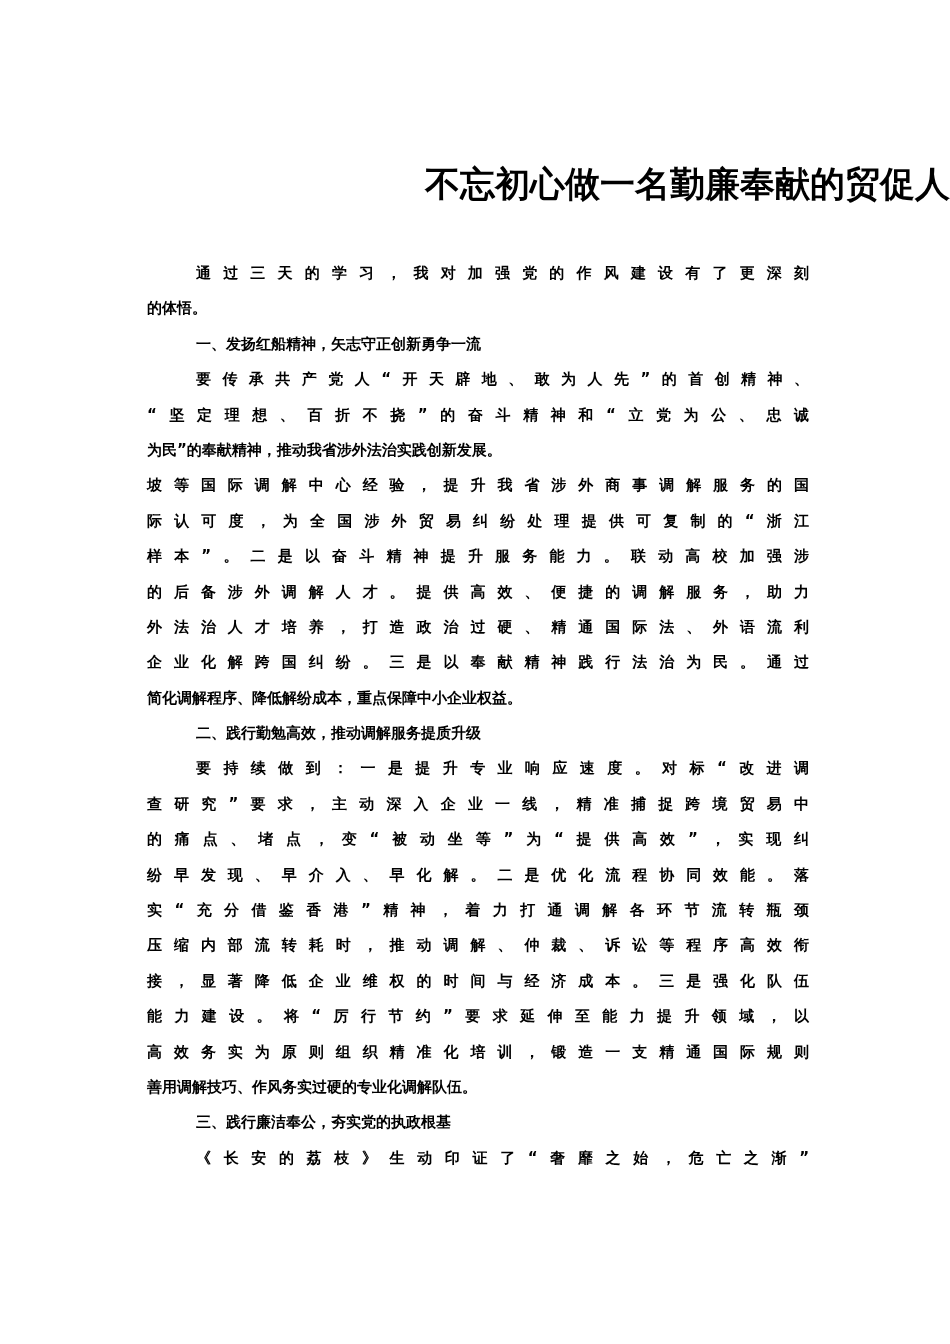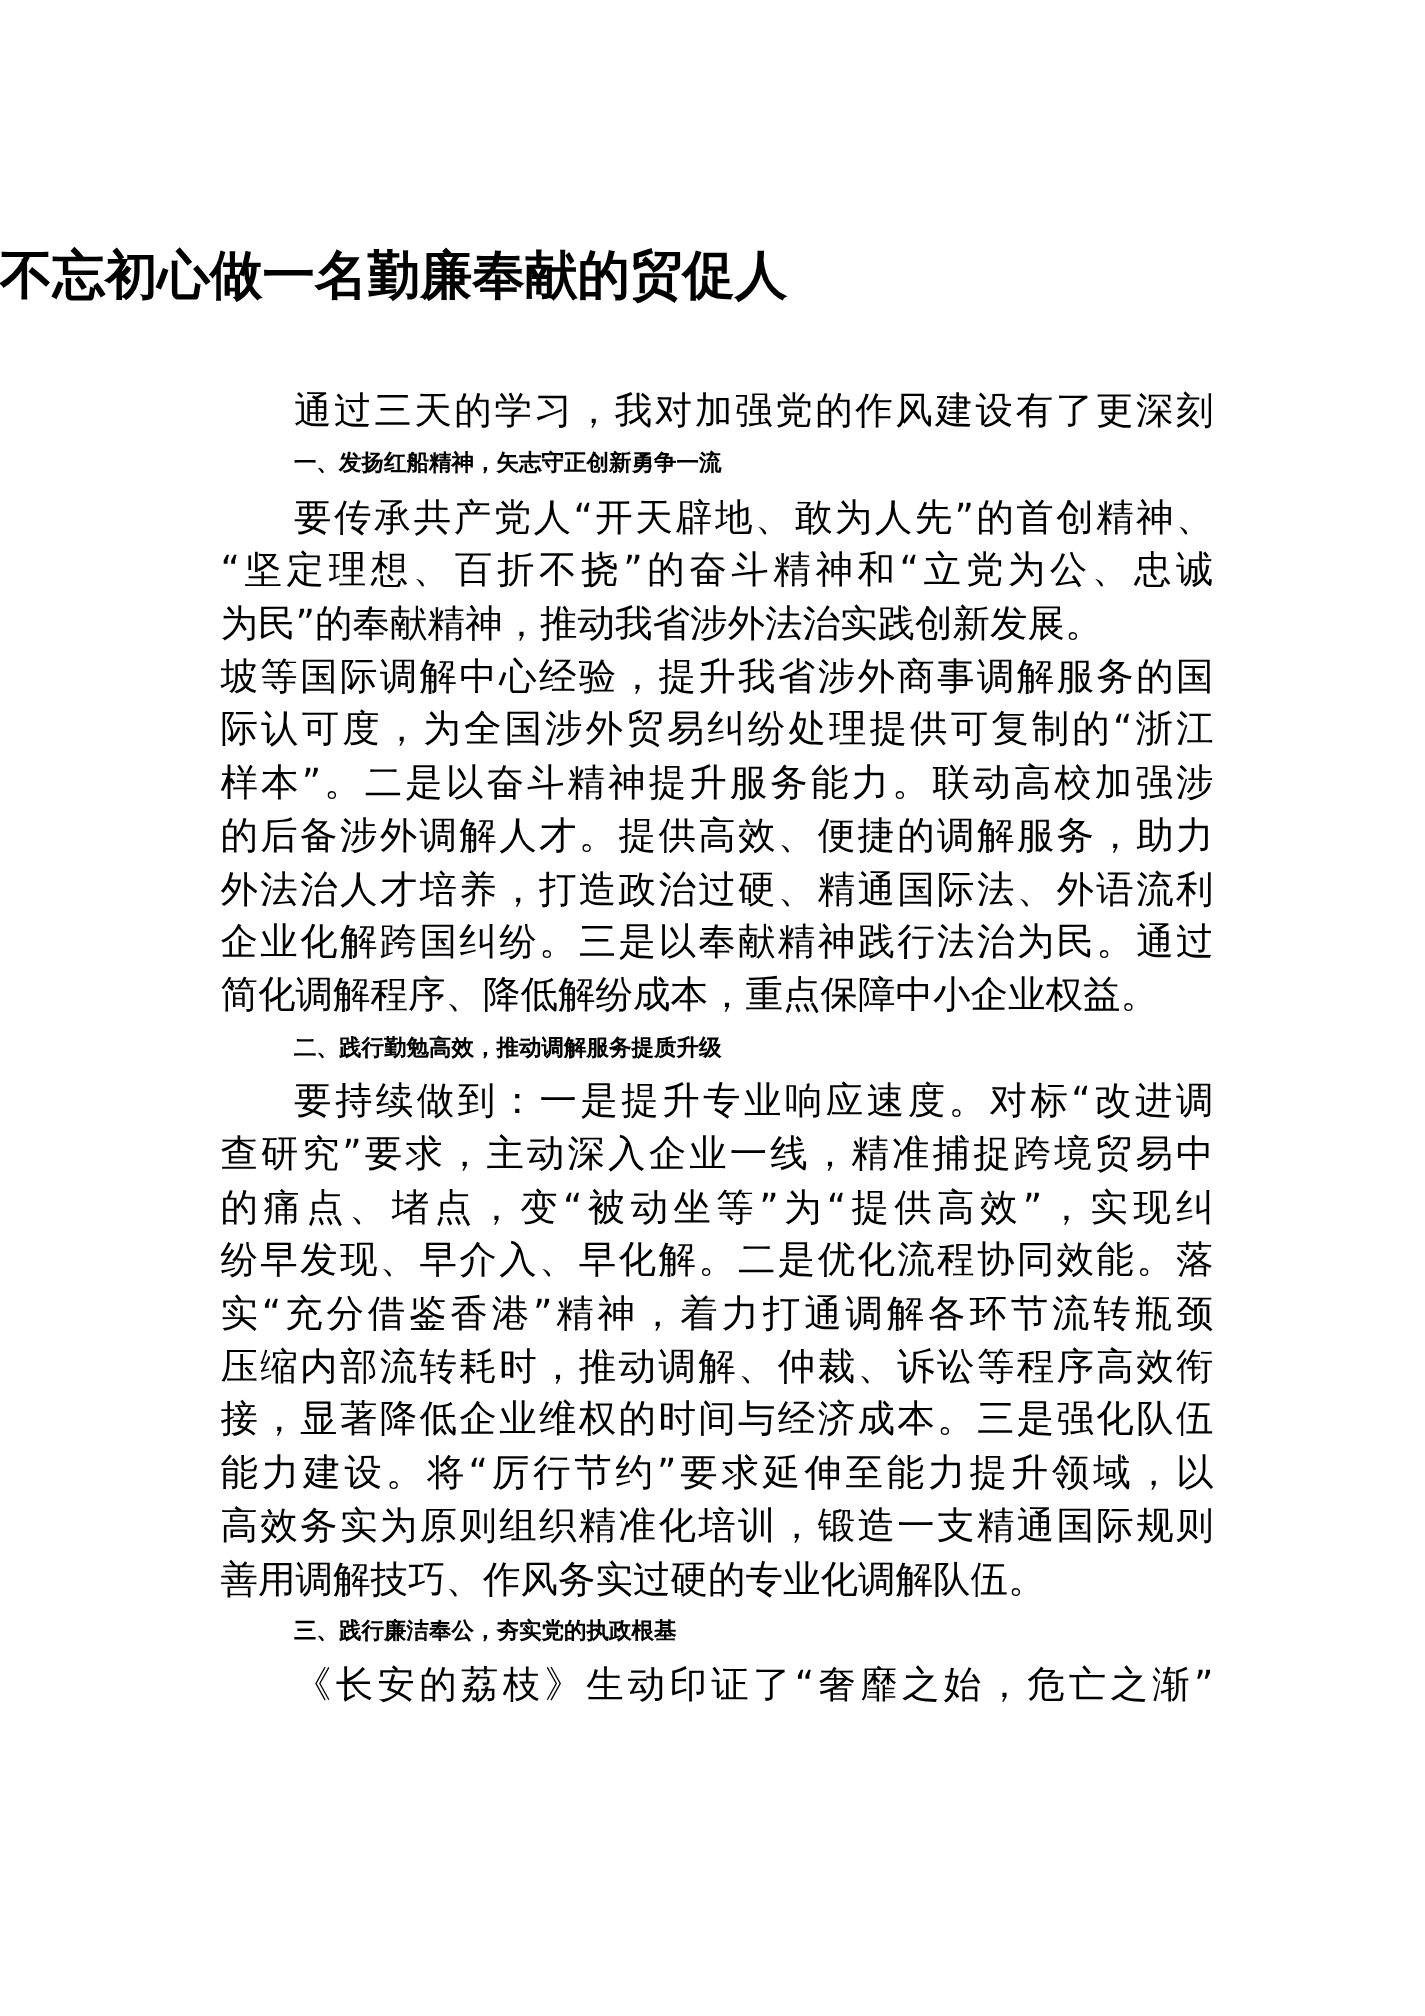--- a/index.html
+++ b/index.html
@@ -1,39 +1,40 @@
 <!DOCTYPE html>
 <html><head>
 <meta charset="utf-8">
 <style>
   html, body { margin:0; padding:0; background:#ffffff; }
   body { width:950px; height:1344px; position:relative; overflow:hidden;
          font-family:"DejaVu Serif","Liberation Serif",serif; color:#000; }
   .page { position:absolute; left:0; top:0; width:950px; height:1344px; background:#fff; }
-  .title { position:absolute; left:0; width:950px; top:160px; text-align:left;
+  .title { position:absolute; left:0; width:950px; top:160px; text-align:right;
            font-size:35px; font-weight:bold; letter-spacing:0px; line-height:48px;
            font-family:"DejaVu Serif","Liberation Serif",serif; }
   .body { position:absolute; left:147px; width:662px; top:256px; }
-  .line { display:block; height:35.4px; line-height:35.4px; font-size:25px;
+  .line { display:block; height:35.4px; line-height:35.4px; font-size:15px;
           white-space:nowrap; text-align:justify; text-align-last:justify;
-          font-family:"DejaVu Sans","Liberation Sans",sans-serif; font-weight:400; }
+          font-family:"DejaVu Sans","Liberation Sans",sans-serif; font-weight:700; }
   .line.last { text-align-last:left; }
   .line.indent { padding-left:49px; }
   .line.heading { font-weight:bold; text-align-last:left; padding-left:49px;
                   font-family:"DejaVu Sans","Liberation Sans",sans-serif; font-size:15px; }
 </style>
 </head>
 <body>
 
 <div class="page">
   <div class="title">不忘初心做一名勤廉奉献的贸促人</div>
 
   <div class="body">
 
     <span class="line indent">通过三天的学习，我对加强党的作风建设有了更深刻</span>
+    <span class="line last">的体悟。</span>
 
     <span class="line heading">一、发扬红船精神，矢志守正创新勇争一流</span>
 
     <span class="line indent">要传承共产党人“开天辟地、敢为人先”的首创精神、</span>
     <span class="line">“坚定理想、百折不挠”的奋斗精神和“立党为公、忠诚</span>
     <span class="line last">为民”的奉献精神，推动我省涉外法治实践创新发展。</span>
 
     <span class="line">坡等国际调解中心经验，提升我省涉外商事调解服务的国</span>
     <span class="line">际认可度，为全国涉外贸易纠纷处理提供可复制的“浙江</span>
     <span class="line">样本”。二是以奋斗精神提升服务能力。联动高校加强涉</span>

